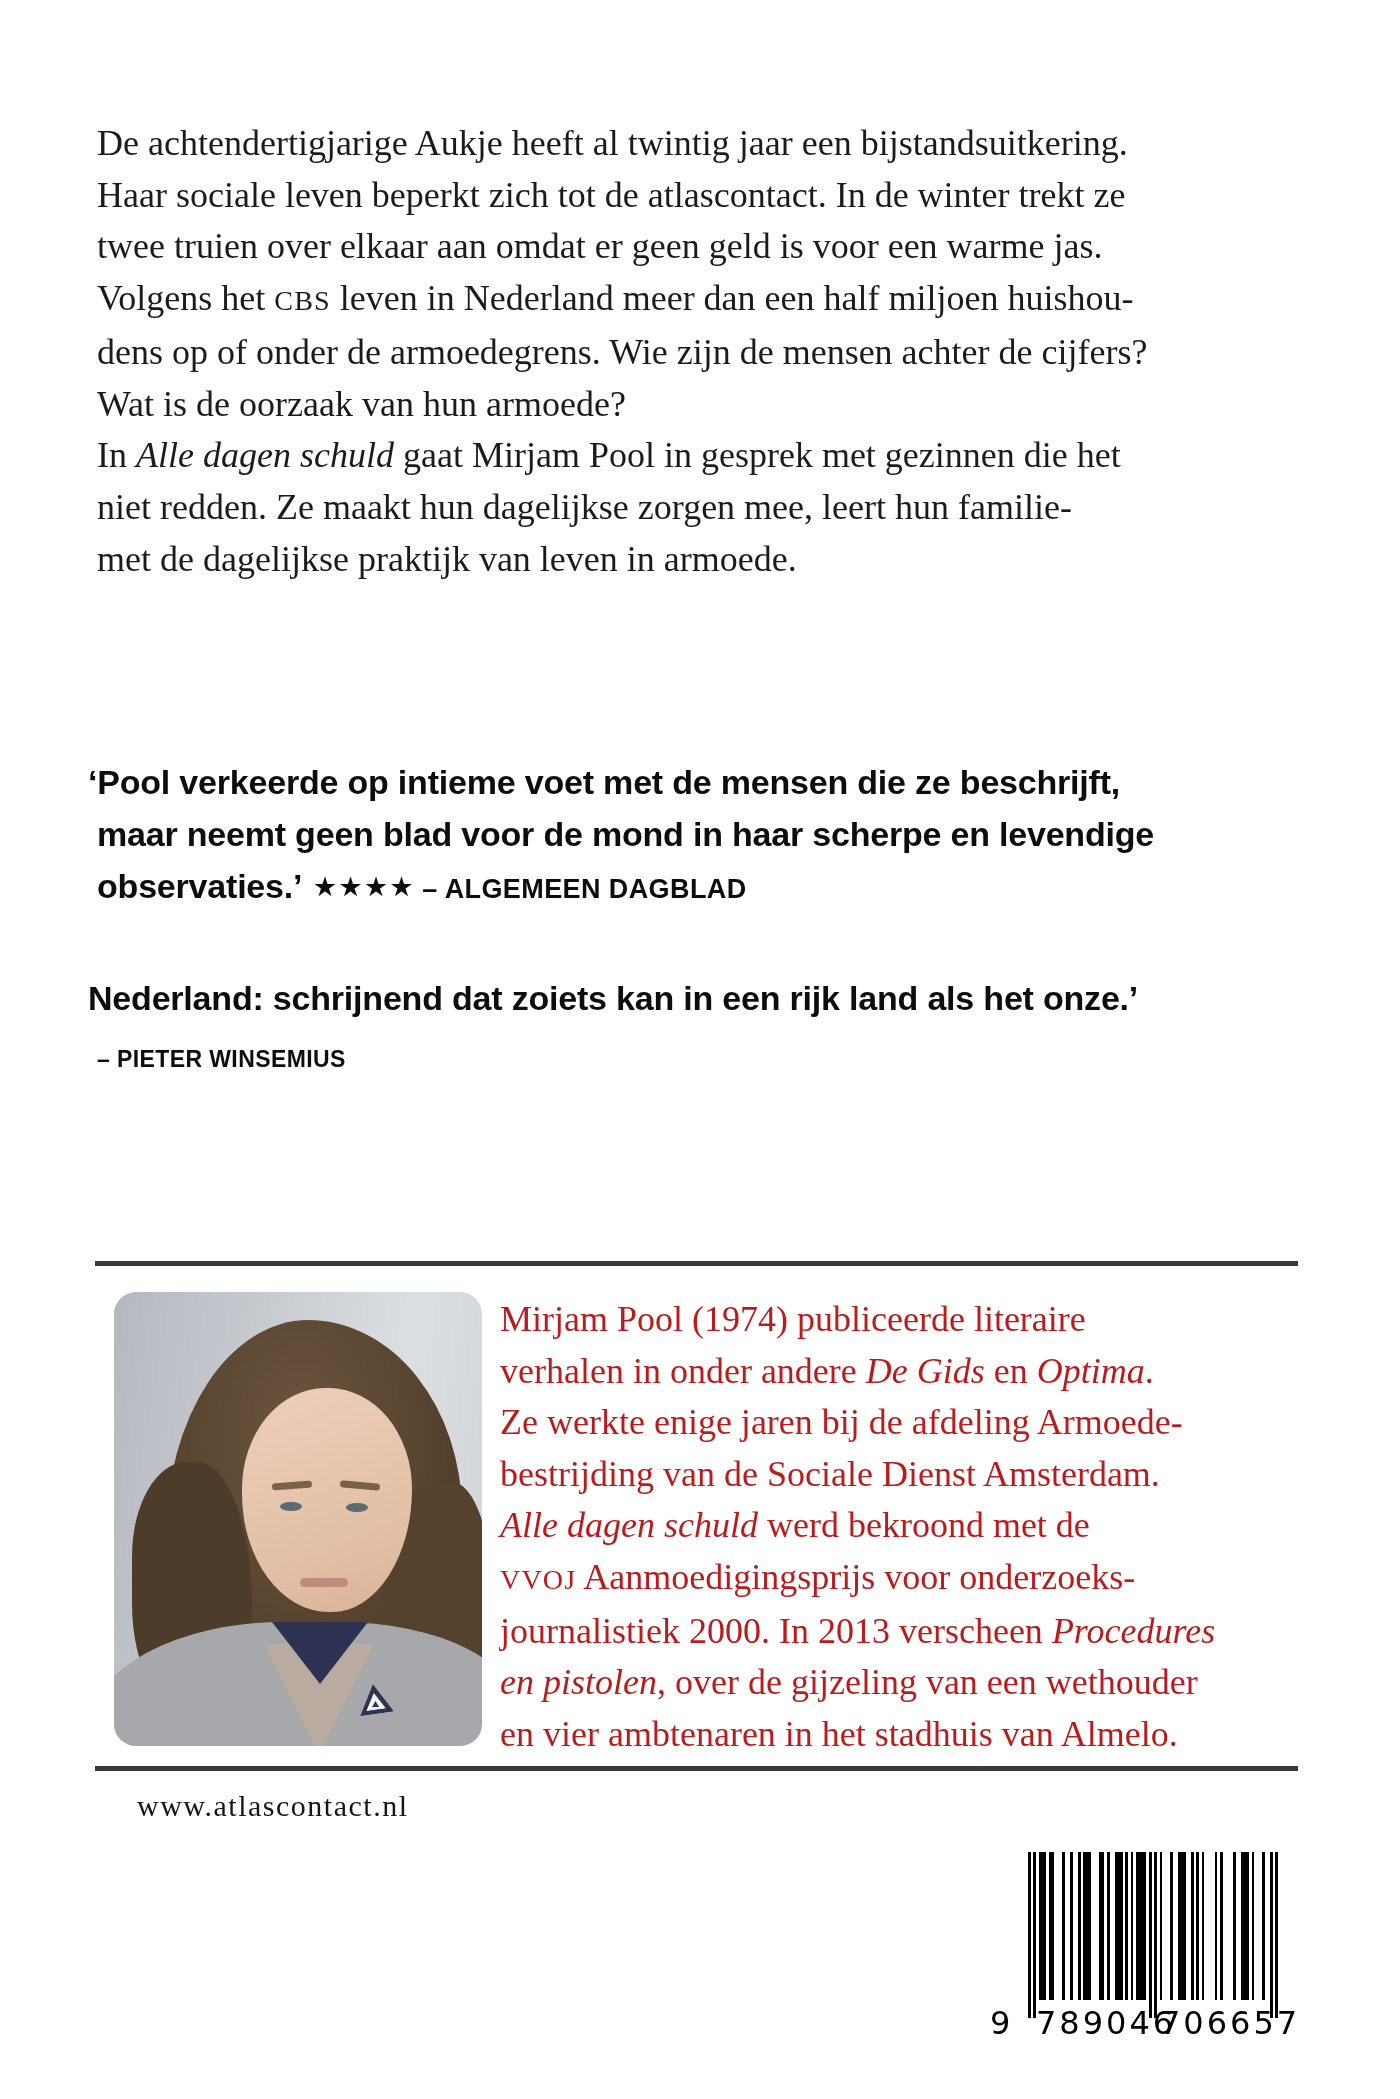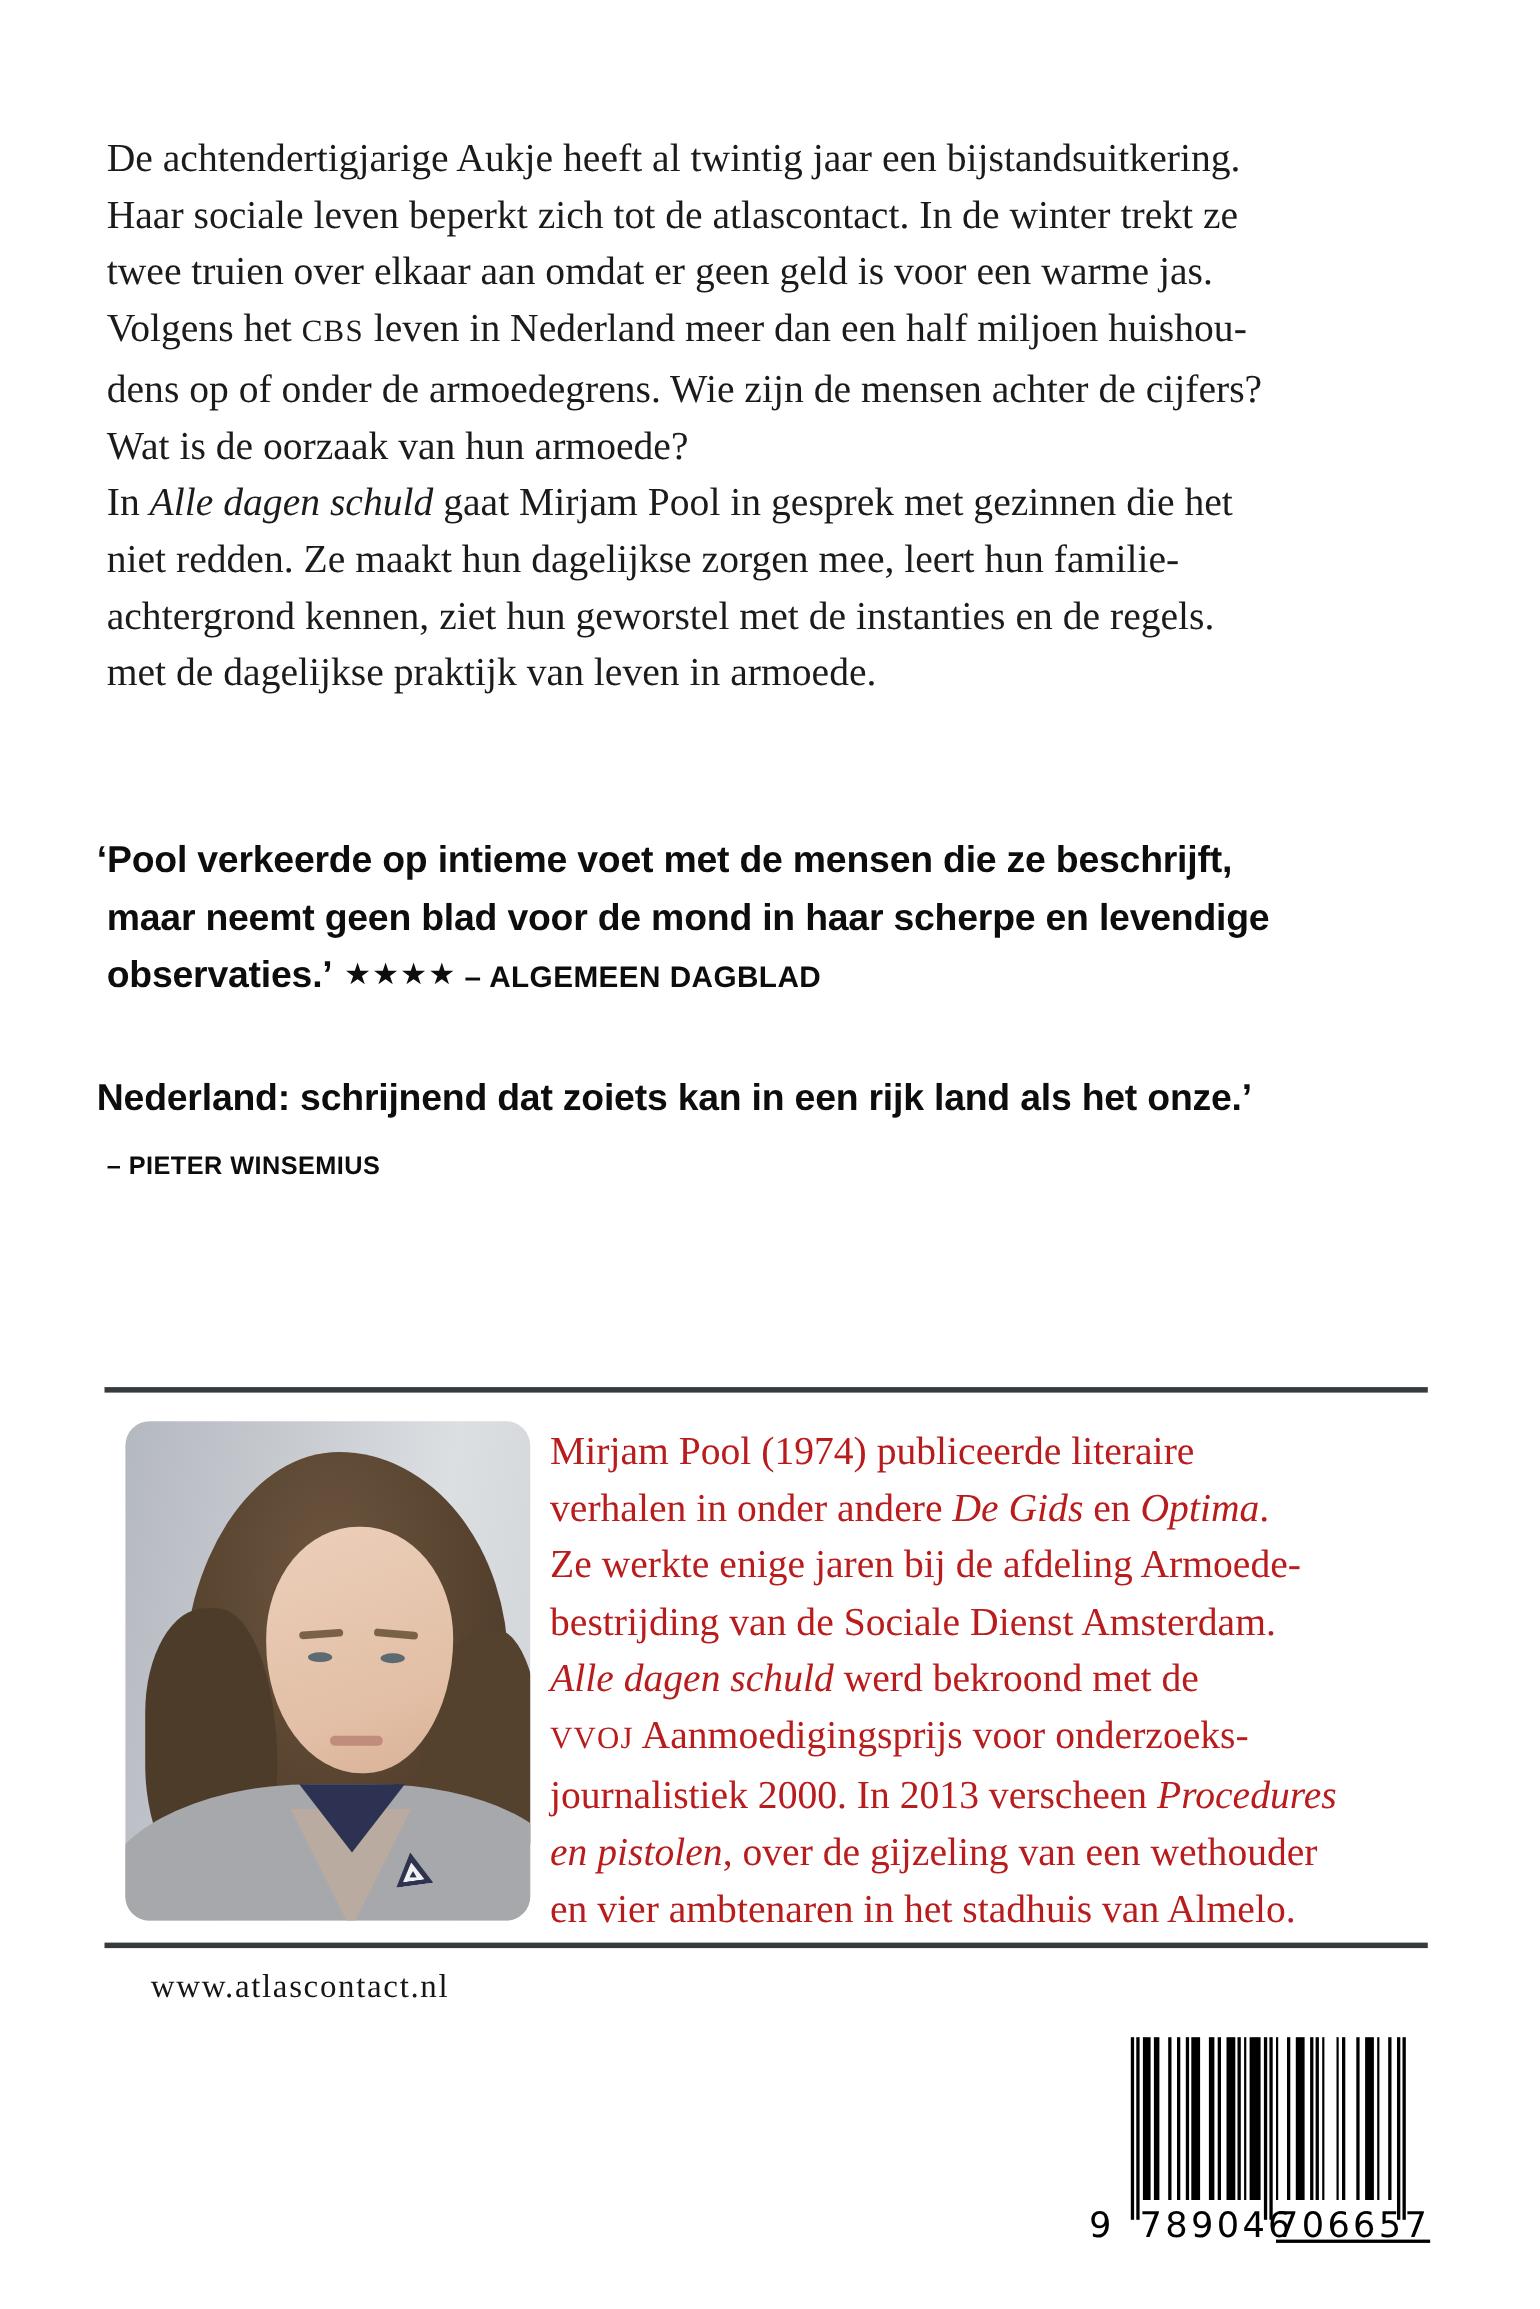--- a/index.html
+++ b/index.html
@@ -69,37 +69,36 @@
 
   
   .barcode{position:absolute;left:1028px;top:1852px;width:250px;height:200px;background:#fff;}
   .bars{position:absolute;left:0;top:0;width:250px;height:166px;}
   .bar{position:absolute;top:0;height:148px;background:#000;}
   .bar.g{height:166px;}
   .bc-num{position:absolute;top:152px;font-family:"DejaVu Sans",sans-serif;font-size:32px;
           color:#000;letter-spacing:2px;white-space:nowrap;}
   .bc-p{left:-38px;}
   .bc-g1{left:8px;width:112px;text-align:center;letter-spacing:3px;}
-  .bc-g2{left:132px;width:112px;text-align:center;letter-spacing:3px;text-decoration:underline;}
+  .bc-g2{left:132px;width:112px;text-align:center;letter-spacing:3px;}
 </style>
 </head>
 <body>
 
 <div class="cover">
 
   <section class="blurb">
       <div class="tline"><span>De achtendertigjarige Aukje heeft al twintig jaar een bijstandsuitkering.</span></div>
       <div class="tline"><span>Haar sociale leven beperkt zich tot de atlascontact. In de winter trekt ze</span></div>
       <div class="tline"><span>twee truien over elkaar aan omdat er geen geld is voor een warme jas.</span></div>
       <div class="tline"><span>Volgens het </span><span class="sc">CBS</span><span> leven in Nederland meer dan een half miljoen huishou-</span></div>
       <div class="tline"><span>dens op of onder de armoedegrens. Wie zijn de mensen achter de cijfers?</span></div>
       <div class="tline"><span>Wat is de oorzaak van hun armoede?</span></div>
       <div class="tline"><span>In </span><em>Alle dagen schuld</em><span> gaat Mirjam Pool in gesprek met gezinnen die het</span></div>
       <div class="tline"><span>niet redden. Ze maakt hun dagelijkse zorgen mee, leert hun familie-</span></div>
-      <div class="tline"><span>achtergrond kennen, ziet hun geworstel met de instanties en de regels.</span></div>
       <div class="tline"><span>met de dagelijkse praktijk van leven in armoede.</span></div>
     </section>
 
   <section class="quote q1">
     <div class="qlines">
         <div class="tline"><span>‘Pool verkeerde op intieme voet met de mensen die ze beschrijft,</span></div>
         <div class="tline"><span>maar neemt geen blad voor de mond in haar scherpe en levendige</span></div>
       </div>
     <div class="tline">
       <span>observaties.’</span><span class="stars">★★★★</span><span class="attr">– ALGEMEEN DAGBLAD</span>

